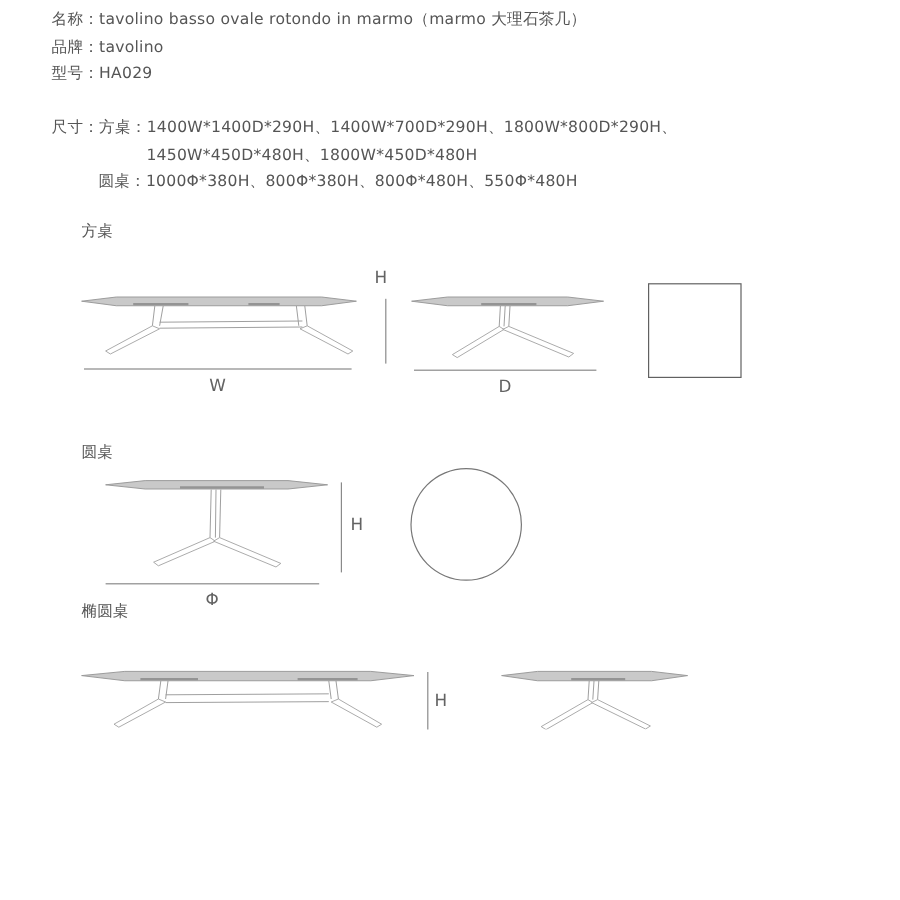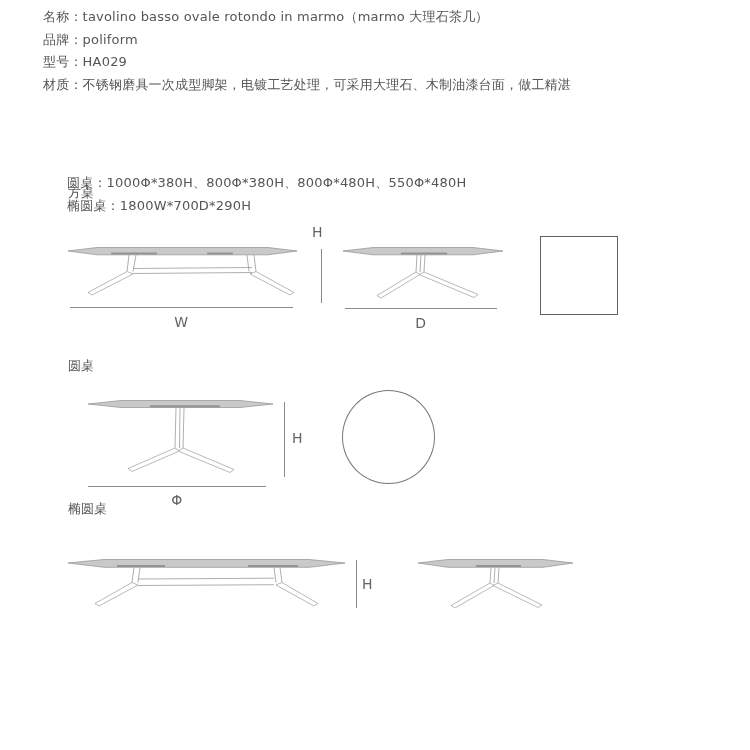--- a/index.html
+++ b/index.html
@@ -9,21 +9,21 @@
     font-family:"DejaVu Sans","Liberation Sans",sans-serif;
     color:#555555;
   }
   #canvas { position:relative; width:750px; height:608px; background:#ffffff; overflow:hidden; }
 
   .spec-line {
     position:absolute; left:43px;
     font-size:13px; line-height:17px; color:#555555;
     letter-spacing:.2px; white-space:nowrap;
   }
-  .spec-line.indent-1 { left:67px;margin-top:31px; }
+  .spec-line.indent-1 { left:82px; }
   .spec-line.indent-2 { left:122px; }
 
   .sec-title { position:absolute; font-size:13px; color:#555555; white-space:nowrap; }
 
   .drawing { position:absolute; }
   .drawing svg { display:block; }
 
   .baseline { position:absolute; height:1px; background:#8a8a8a; }
   .vline    { position:absolute; width:1px;  background:#8a8a8a; }
   .dim-caption {
@@ -49,25 +49,25 @@
   .tbl-top    { fill:#c9c9c9; stroke:#999999; stroke-width:.8; stroke-linejoin:round; }
   .tbl-leg    { fill:#ffffff; stroke:#9b9b9b; stroke-width:.7; stroke-linejoin:round; }
   .tbl-shade  { stroke:#949494; stroke-width:2; fill:none; }
 </style>
 </head>
 <body>
 
 <div id="canvas">
 
   <div class="spec-line" style="top:8px">名称：tavolino basso ovale rotondo in marmo（marmo 大理石茶几）</div>
-  <div class="spec-line" style="top:31px">品牌：poliform</div>
+  <div class="spec-line" style="top:31px">品牌：tavolino</div>
   <div class="spec-line" style="top:53px">型号：HA029</div>
-  <div class="spec-line" style="top:76px">材质：不锈钢磨具一次成型脚架，电镀工艺处理，可采用大理石、木制油漆台面，做工精湛</div>
+  <div class="spec-line" style="top:98px">尺寸：方桌：1400W*1400D*290H、1400W*700D*290H、1800W*800D*290H、</div>
+  <div class="spec-line indent-2" style="top:121px">1450W*450D*480H、1800W*450D*480H</div>
   <div class="spec-line indent-1" style="top:143px">圆桌：1000Φ*380H、800Φ*380H、800Φ*480H、550Φ*480H</div>
-  <div class="spec-line indent-1" style="top:166px">椭圆桌：1800W*700D*290H</div>
 
   <div class="sec-title" style="left:68px; top:184px">方桌</div>
 
   <div class="drawing" style="left:65px; top:244px">
     <svg width="234" height="60" viewBox="0 0 234 60">
       <polygon class="tbl-top" points="3,7 32,3.5 203,3.5 232,7 203,10.8 32,10.8"></polygon>
       <path class="tbl-shade" d="M46,9.4 H92 M142,9.4 H168"></path>
       <path class="tbl-stroke" d="M64,11 L62,27.5 M71,11 L68,27.5"></path>
       <path class="tbl-stroke" d="M68,24.5 L187,23.5 M68,29.5 L187,28.5"></path>
       <path class="tbl-stroke" d="M182,11 L184,27.5 M189,11 L191,27.5"></path>
@@ -87,21 +87,21 @@
       <path class="tbl-stroke" d="M76,11 L75,28 M80,11 L79,28 M84,11 L83,28"></path>
       <polygon class="tbl-leg" points="75,28 36,51.5 40,54 79,30.5"></polygon>
       <polygon class="tbl-leg" points="83,28 137,50.5 133,53.5 78,30.5"></polygon>
     </svg>
   </div>
   <div class="baseline" style="left:345px; top:308px; width:152px"></div>
   <div class="dim-caption" style="left:345px; top:315px; width:152px">D</div>
 
   <div class="shape-square"></div>
 
-  <div class="sec-title" style="left:68px; top:357px">圆桌</div>
+  <div class="sec-title" style="left:68px; top:368px">圆桌</div>
 
   <div class="drawing" style="left:85px; top:398px">
     <svg width="190" height="80" viewBox="0 0 190 80">
       <polygon class="tbl-top" points="3,6 36,2.5 155,2.5 188,6 155,9.5 36,9.5"></polygon>
       <path class="tbl-shade" d="M65,8.2 H135"></path>
       <path class="tbl-stroke" d="M91,10 L90,50 M95,10 L94.5,50 M99,10 L98,50"></path>
       <polygon class="tbl-leg" points="90,50 43,70.5 47,73.5 94.5,53"></polygon>
       <polygon class="tbl-leg" points="98,50 149,71.5 145,74.5 93,53"></polygon>
     </svg>
   </div>

